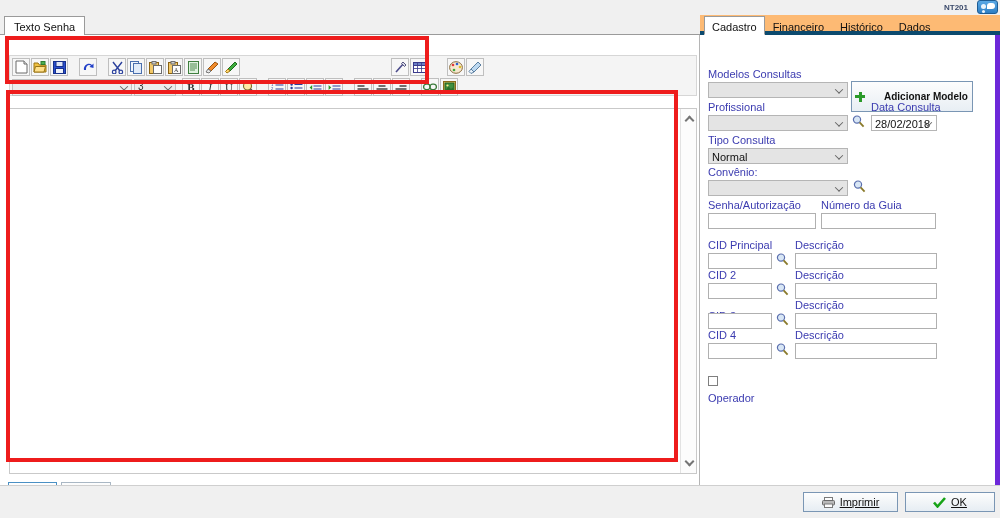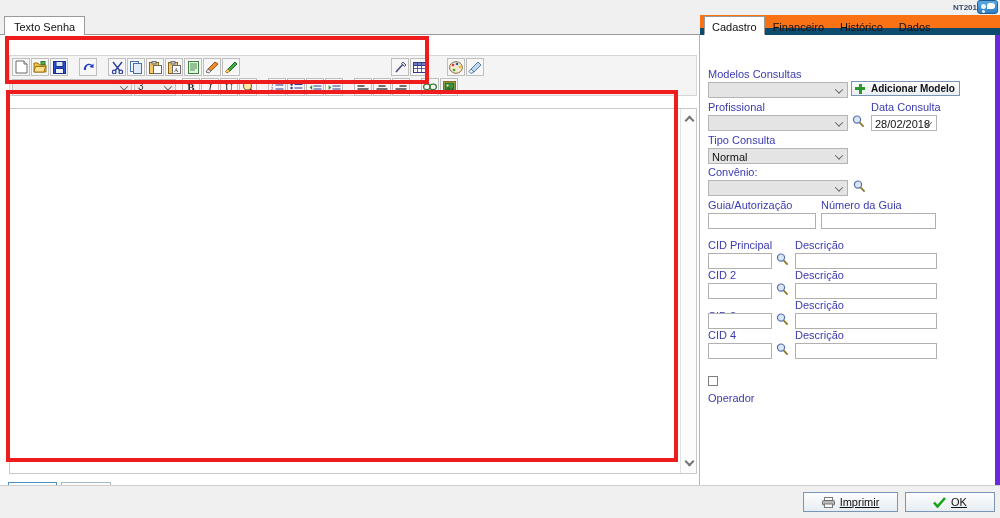--- a/index.html
+++ b/index.html
@@ -18,21 +18,21 @@
     background: #f0f0f0;
   }
 
   
   .topbar {
     position: absolute; left: 0; top: 0; width: 1000px; height: 15px;
     background: #f0f0f0;
   }
   .user-badge {
     position: absolute; right: 2px; top: 0px;
-    display: flex; align-items: center; gap: 0;
+    display: flex; align-items: center; gap: 9px;
   }
   .user-badge-label {
     font-size: 8px; font-weight: bold; color: #3b4a6b;
     letter-spacing: 0px;
   }
   .user-icon {
     width: 21px; height: 14px; border-radius: 3px;
     background: linear-gradient(#5aa9e6, #2e7fc4);
     border: 1px solid #1d5c94;
     position: relative;
@@ -192,22 +192,22 @@
     background: #b9b9b9;
   }
 
   
   .right-pane {
     position: absolute; left: 700px; top: 15px; width: 300px; height: 470px;
     background: #ffffff;
   }
   .r-tabstrip {
     position: absolute; left: 0; top: 0; width: 300px; height: 20px;
-    background: #f97316;
-    border-bottom: 7px solid #0c4a6e;
+    background: #fdba74;
+    border-bottom: 4px solid #0c4a6e;
   }
   .r-tabs { position: absolute; left: 4px; top: 1px; display: flex; }
   .r-tab {
     height: 19px; padding: 3px 7px 0 7px;
     font-size: 11px; line-height: 14px;
     color: #111;
     border: 1px solid transparent;
     border-bottom: none;
   }
   .r-tab.active {
@@ -253,26 +253,26 @@
   .ddl .chev, .fld .chev { right: 4px; }
 
   .mag {
     position: absolute;
     width: 13px; height: 13px;
   }
   .mag svg { display:block; }
 
   .btn-addmodel {
     position: absolute;
-    height: 15px;
+    height: 31px;
     border: 1px solid #7a96b4;
     background: linear-gradient(#fdfdfd, #e8eef4);
     font-size: 10px; font-weight: bold;
     color: #111;
-    display: flex; align-items: center; gap: 6px;
+    display: flex; align-items: center; gap: 19px;
     padding: 0 4px 0 3px;
     line-height: 15px;
     text-align: center;
   }
   .plus-icon {
     width: 10px; height: 10px; position: relative; flex: 0 0 10px;
   }
   .plus-icon::before, .plus-icon::after {
     content: ""; position: absolute; background: #2a9a2a;
     border: 0;
@@ -585,21 +585,21 @@
         <span></span>
         <span class="chev"></span>
       </div>
       <div class="mag" style="left:153px; top:145px;">
         <svg width="13" height="13" viewBox="0 0 13 13">
             <circle cx="5" cy="4.6" r="3.6" fill="#d8e6f5" stroke="#5b6fae" stroke-width="1.2"></circle>
             <path d="M7.6 7.4 L11.6 11.6" stroke="#8a7a2a" stroke-width="1.8"></path>
           </svg>
       </div>
 
-      <div class="lbl" style="left:8px; top:164px;">Guia/Autorização</div>
+      <div class="lbl" style="left:8px; top:164px;">Senha/Autorização</div>
       <div class="fld" style="left:8px; top:178px; width:108px;"></div>
       <div class="lbl" style="left:121px; top:164px;">Número da Guia</div>
       <div class="fld" style="left:121px; top:178px; width:115px;"></div>
 
       <div class="lbl" style="left:8px; top:204px;">CID Principal</div>
       <div class="fld" style="left:8px; top:218px; width:64px;"></div>
       <div class="mag" style="left:76px; top:218px;">
         <svg width="13" height="13" viewBox="0 0 13 13">
             <circle cx="5" cy="4.6" r="3.6" fill="#d8e6f5" stroke="#5b6fae" stroke-width="1.2"></circle>
             <path d="M7.6 7.4 L11.6 11.6" stroke="#8a7a2a" stroke-width="1.8"></path>

